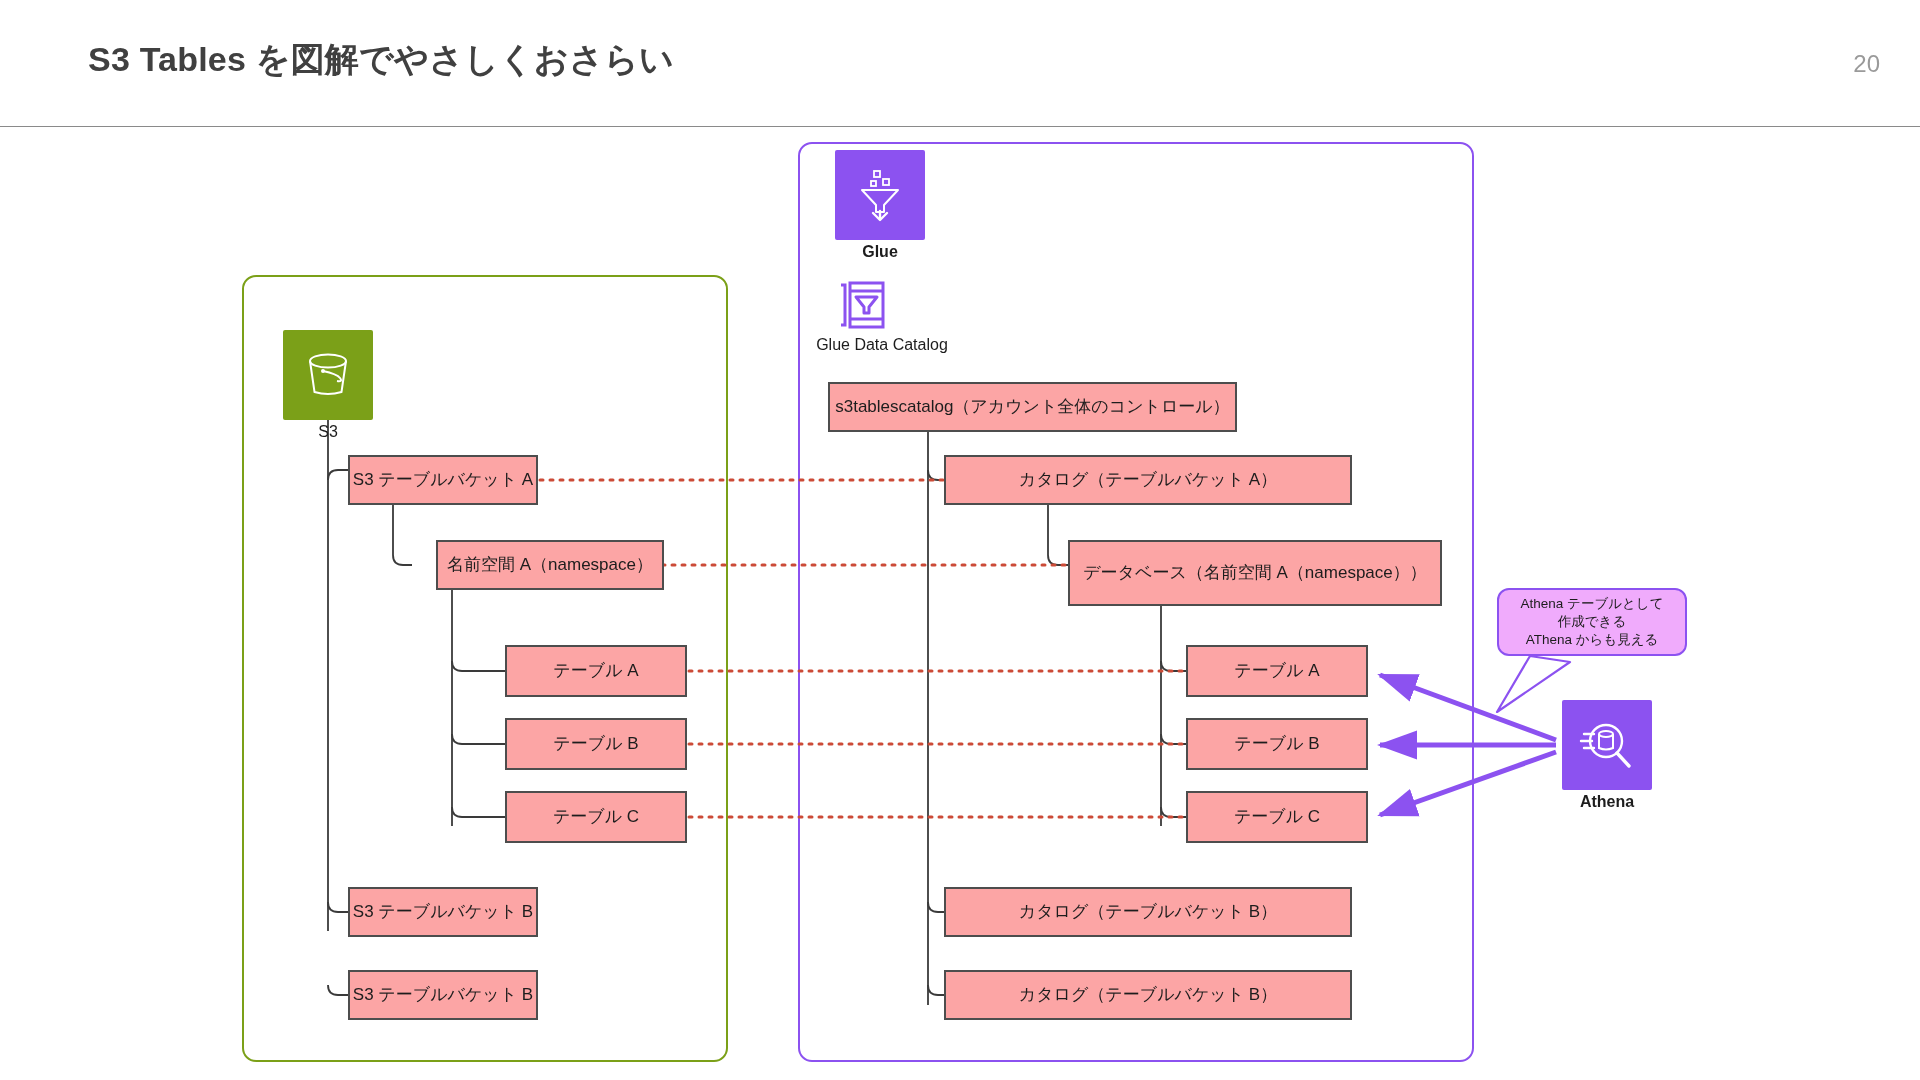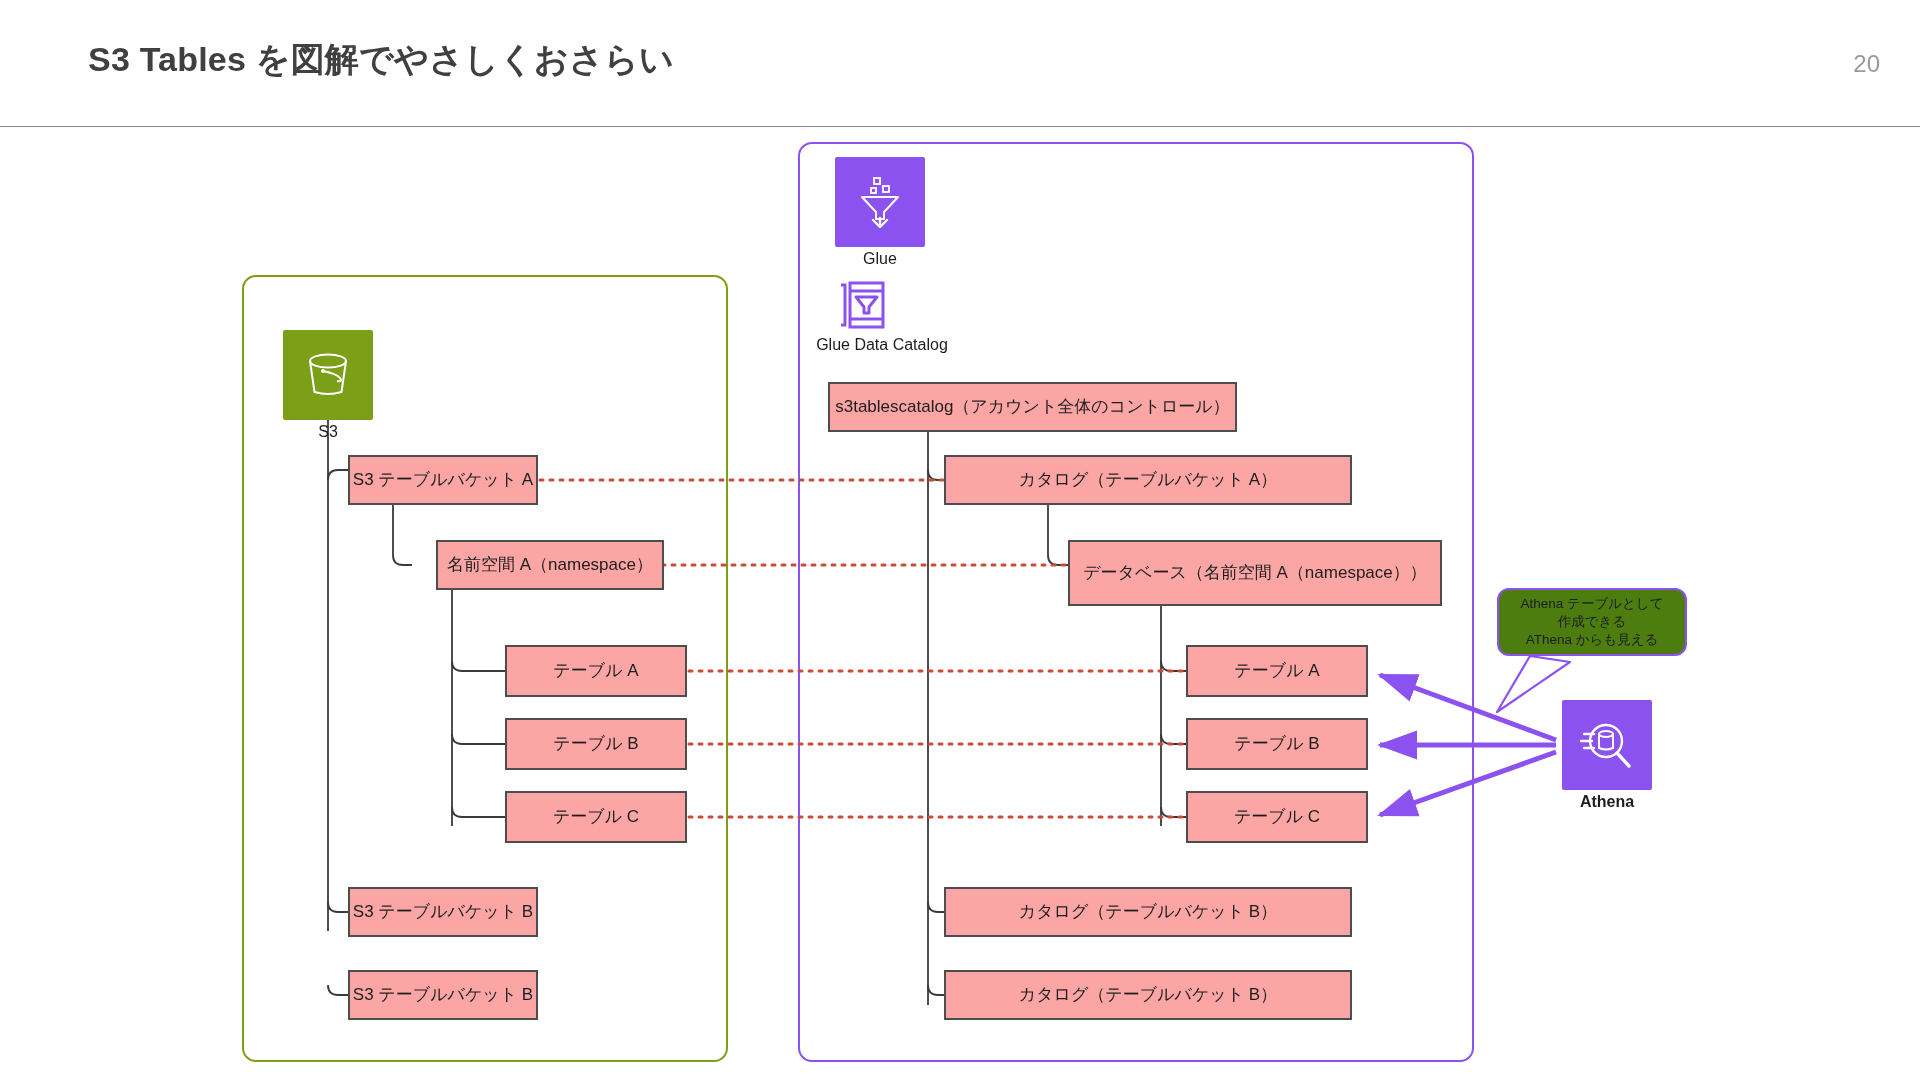--- a/index.html
+++ b/index.html
@@ -42,21 +42,21 @@
     display: flex; align-items: center; justify-content: center;
   }
   .svc .tile.green  { background: #7ba018; }
   .svc .tile.purple { background: #8c52f0; }
   .svc .cap {
     margin-top: 3px; text-align: center; font-size: 16px; color: #1d1d1d;
     width: 90px; white-space: nowrap;
   }
 
   #svc-s3     { left: 283px; top: 330px; }
-  #svc-glue   { left: 835px; top: 157px; }
+  #svc-glue   { left: 835px; top: 150px; font-weight: bold; }
   #svc-gdc    { left: 835px; top: 277px; }
   #svc-gdc .cap { width: 190px; margin-left: -48px; }
   #svc-athena { left: 1562px; top: 700px; font-weight: bold; }
 
   .gdc-icon { width: 56px; height: 56px; }
 
   
   .node {
     position: absolute; background: #fca5a5;
     border: 2.2px solid #4d4d4d;
@@ -84,21 +84,21 @@
   #n-catB1    { left: 944px;  top: 887px; width: 408px; height: 50px; }
   #n-catB2    { left: 944px;  top: 970px; width: 408px; height: 50px; }
 
   
   #wires { position: absolute; left: 0; top: 0; width: 1920px; height: 1080px;
            pointer-events: none; }
 
   
   .callout {
     position: absolute; left: 1497px; top: 588px; width: 190px; height: 68px;
-    border: 2.2px solid #8c52f0; border-radius: 12px; background: #4d7c0f;
+    border: 2.2px solid #8c52f0; border-radius: 12px; background: #f0abfc;
     display: flex; align-items: center; justify-content: center;
     font-size: 13.5px; color: #1d1d1d; text-align: center; line-height: 1.33;
   }
 </style>
 </head>
 <body>
 
 <div id="stage">
 
   <div class="slide-title">S3 Tables を図解でやさしくおさらい</div>

